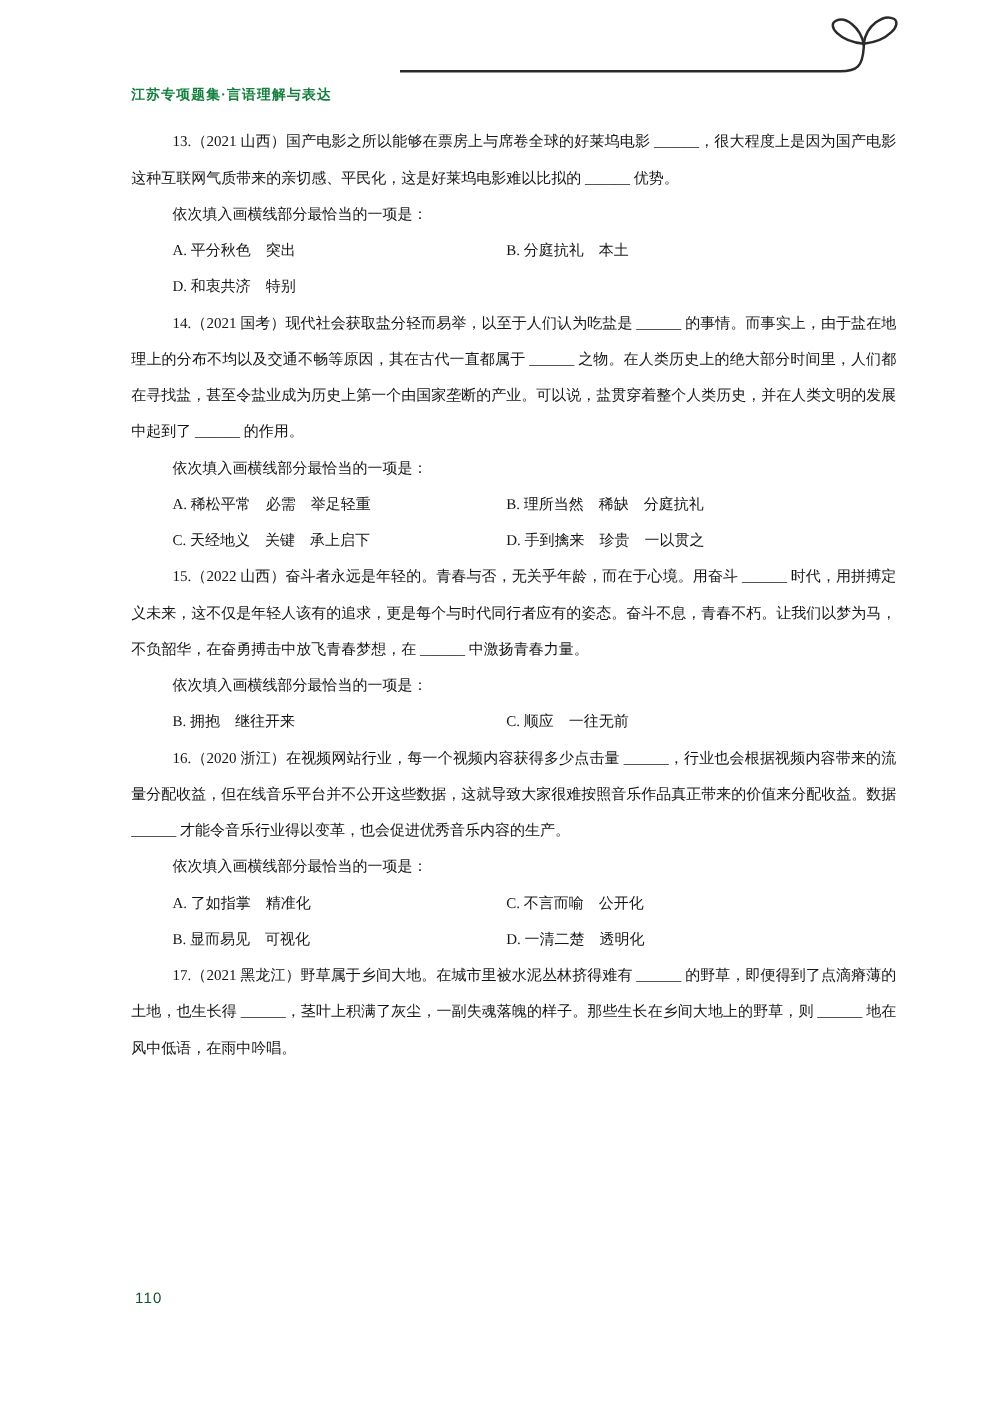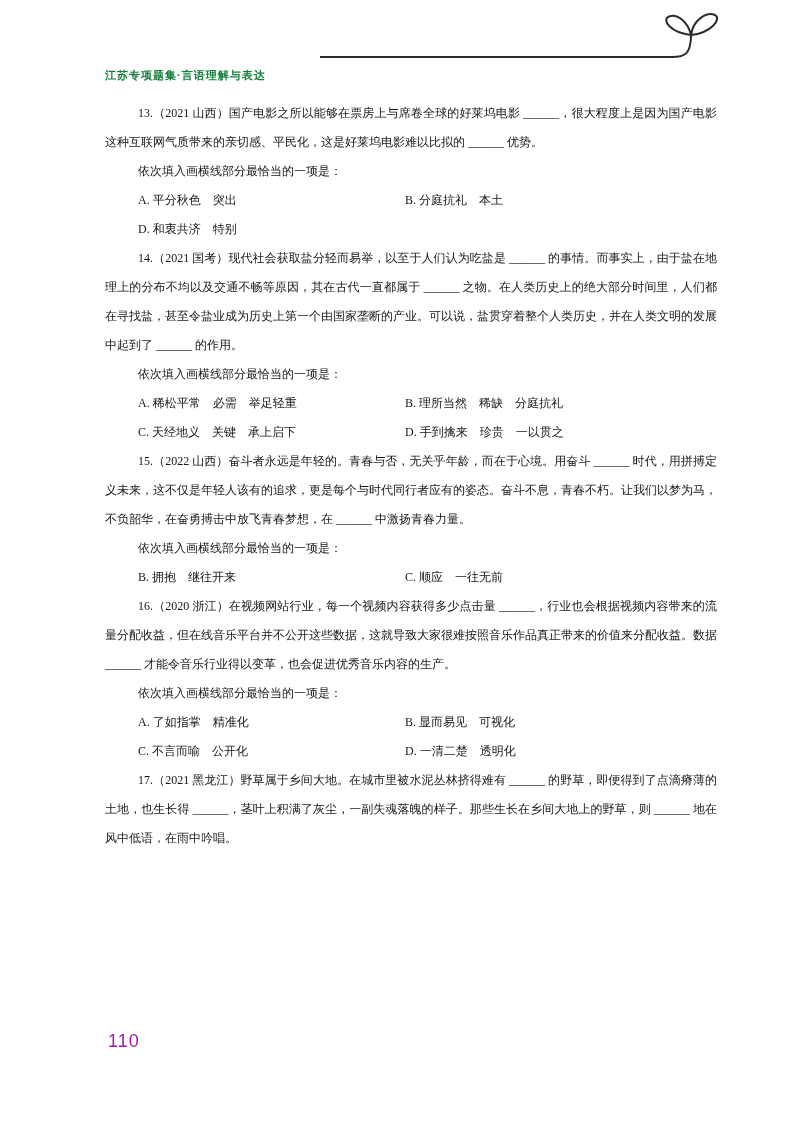--- a/index.html
+++ b/index.html
@@ -45,22 +45,22 @@
     display: grid;
     grid-template-columns: 267px auto;
     padding-left: 33px;
   }
   .opt { white-space: nowrap; }
   .page-number {
     position: absolute;
     left: 108px;
     top: 1031px;
     font-family: "Liberation Sans", sans-serif;
-    font-size: 18px;
-    color: #a21caf;
+    font-size: 12px;
+    color: #14532d;
     letter-spacing: 1px;
   }
 </style>
 </head>
 <body>
 
 <div class="page">
 
   <div class="header-title">江苏专项题集·言语理解与表达</div>
 
@@ -102,22 +102,22 @@
         <span class="opt">B. 拥抱　继往开来</span>
         <span class="opt">C. 顺应　一往无前</span>
       </div>
     </div>
 
     <div>
       <p class="stem">16.（2020 浙江）在视频网站行业，每一个视频内容获得多少点击量 ______，行业也会根据视频内容带来的流量分配收益，但在线音乐平台并不公开这些数据，这就导致大家很难按照音乐作品真正带来的价值来分配收益。数据 ______ 才能令音乐行业得以变革，也会促进优秀音乐内容的生产。</p>
       <p class="prompt">依次填入画横线部分最恰当的一项是：</p>
       <div class="options">
         <span class="opt">A. 了如指掌　精准化</span>
+        <span class="opt">C. 不言而喻　公开化</span>
         <span class="opt">B. 显而易见　可视化</span>
-        <span class="opt">C. 不言而喻　公开化</span>
         <span class="opt">D. 一清二楚　透明化</span>
       </div>
     </div>
 
     <div>
       <p class="stem">17.（2021 黑龙江）野草属于乡间大地。在城市里被水泥丛林挤得难有 ______ 的野草，即便得到了点滴瘠薄的土地，也生长得 ______，茎叶上积满了灰尘，一副失魂落魄的样子。那些生长在乡间大地上的野草，则 ______ 地在风中低语，在雨中吟唱。</p>
     </div>
 
   </div>
 

